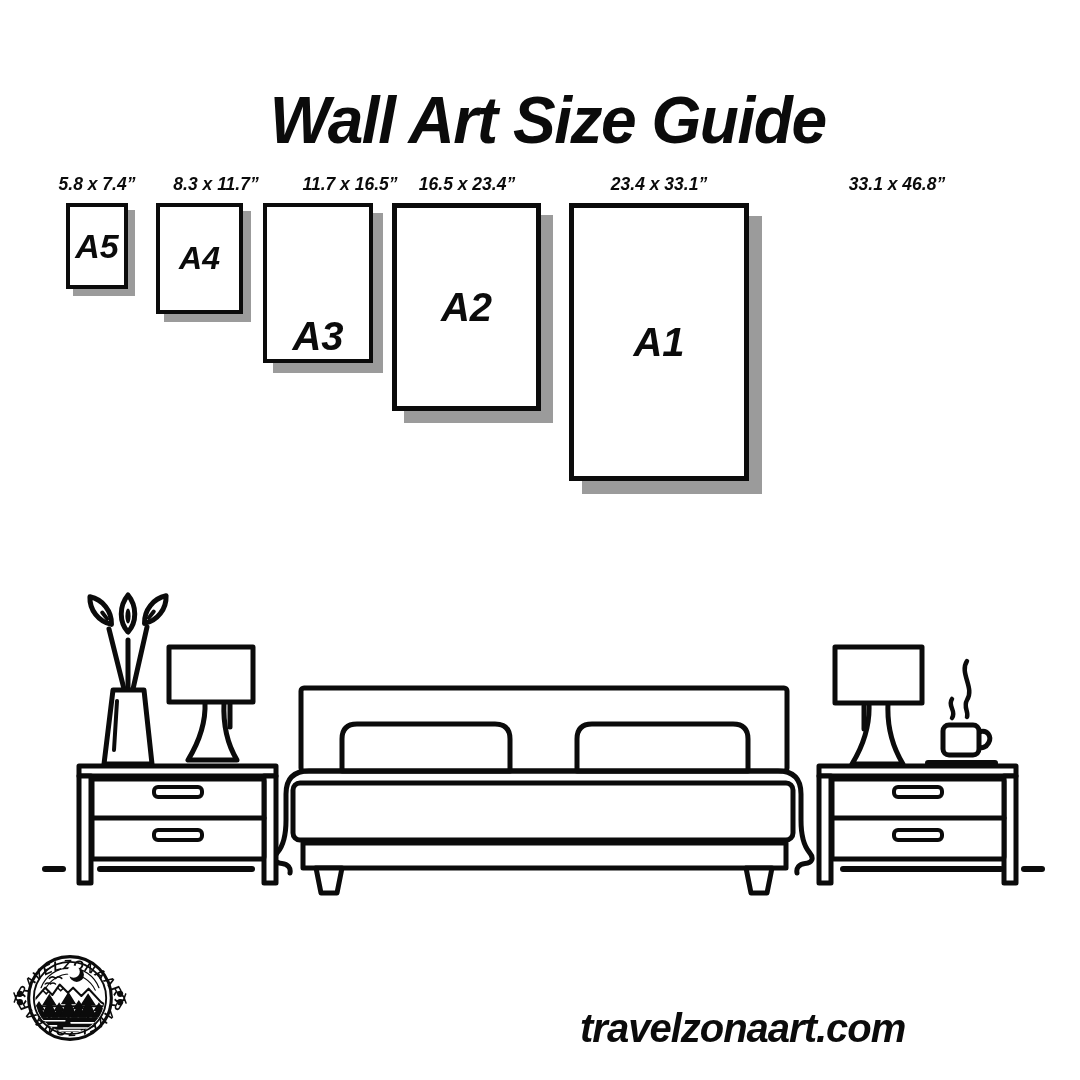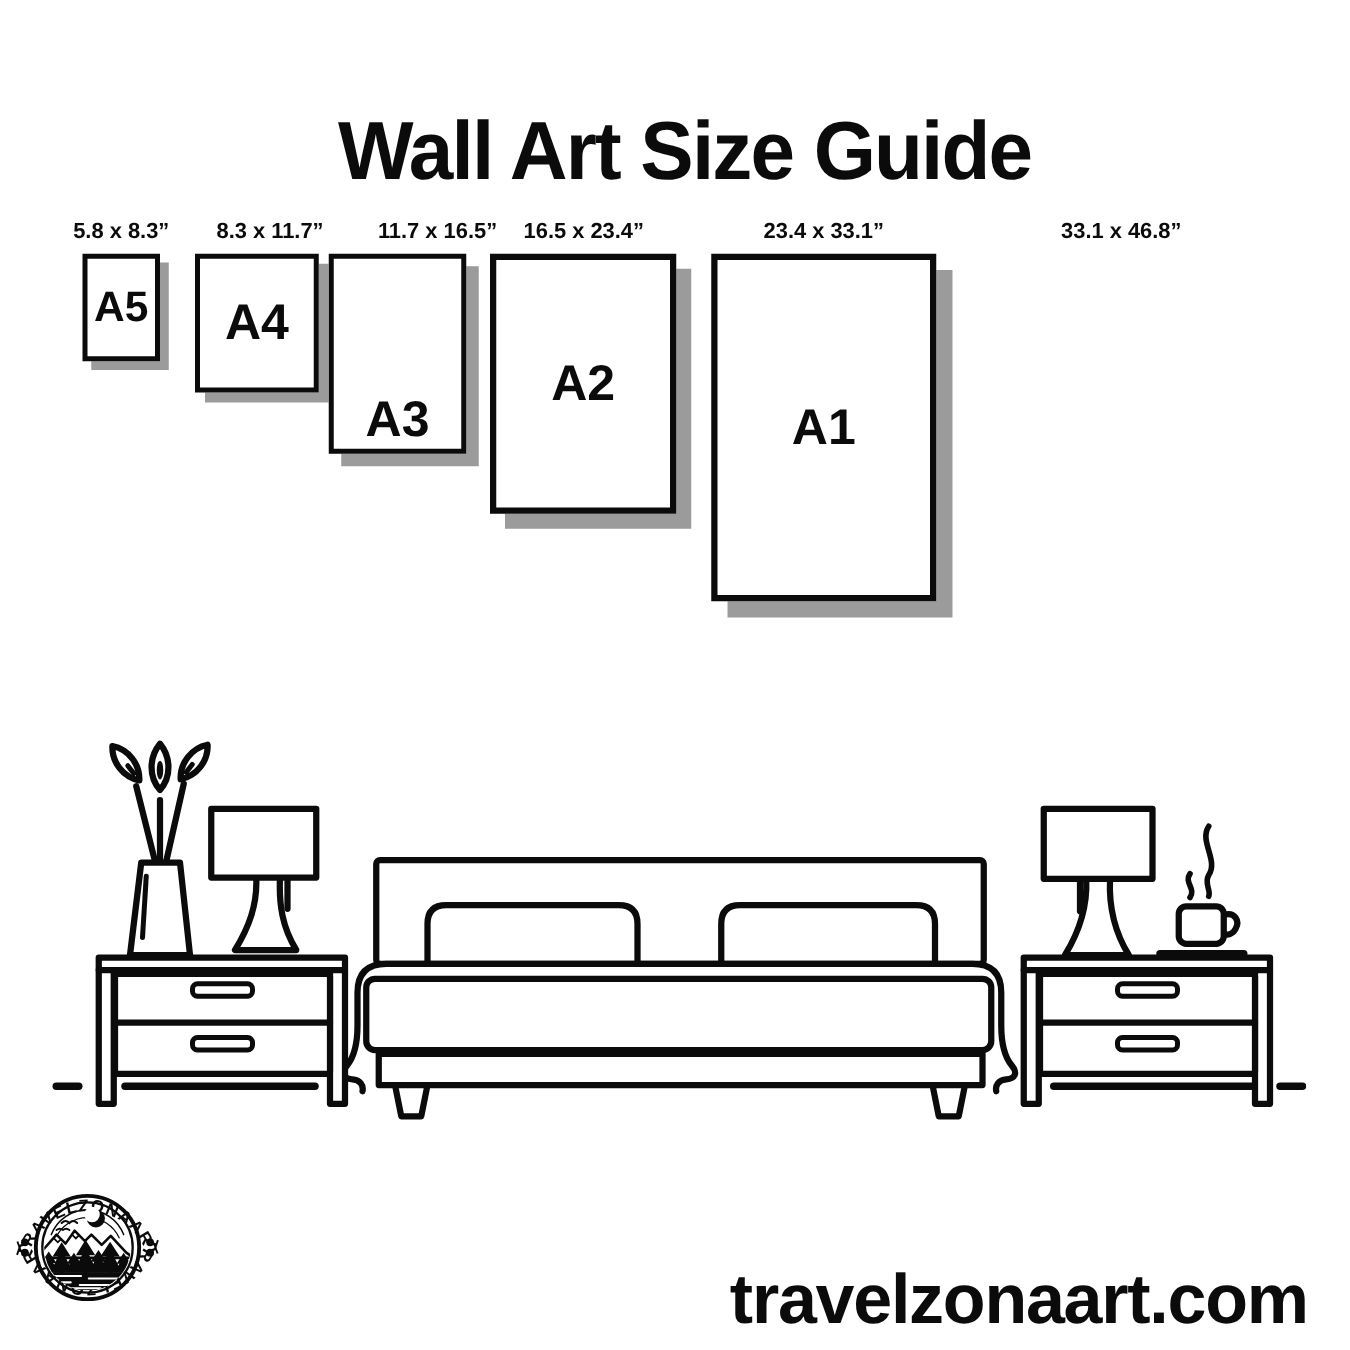--- a/index.html
+++ b/index.html
@@ -4,36 +4,36 @@
 <style>
   :root{
     --ink:#0b0b0b;
     --paper-shadow:#9b9b9b;
     --background:#ffffff;
   }
   html,body{margin:0;padding:0;background:#e8e8e8;}
   #canvas{
     position:relative;width:1080px;height:1080px;margin:0 auto;
     background:var(--background);color:var(--ink);
-    font-family:"Liberation Sans", sans-serif;overflow:hidden;
+    font-family:"Liberation Sans", sans-serif;overflow:hidden;font-style:italic;
   }
   
   .title{
     position:absolute;top:38px;left:0;width:1080px;text-align:center;
     font-size:66px;font-weight:700;letter-spacing:-1.5px;
     padding-left:16px;box-sizing:border-box;transform:scaleX(.97);
   }
   
   .paper{
     position:absolute;background:#fff;border:4px solid var(--ink);
     box-sizing:border-box;display:flex;align-items:center;justify-content:center;
     font-weight:700;
   }
   .p-a5{left:66px; top:203px;width:62px; height:86px; box-shadow:7px 7px 0 var(--paper-shadow); font-size:34px;}
-  .p-a4{left:156px;top:203px;width:99px; height:111px;box-shadow:8px 8px 0 var(--paper-shadow); font-size:40px;}
+  .p-a4{left:156px;top:203px;width:87px; height:111px;box-shadow:8px 8px 0 var(--paper-shadow); font-size:32px;}
   .p-a3{left:263px;top:203px;width:110px;height:160px;box-shadow:10px 10px 0 var(--paper-shadow);font-size:40px;align-items:flex-end;}
   .p-a2{left:392px;top:203px;width:149px;height:208px;border-width:5px;box-shadow:12px 12px 0 var(--paper-shadow);font-size:40px;justify-content:center;}
   .p-a1{left:569px;top:203px;width:180px;height:278px;border-width:5px;box-shadow:13px 13px 0 var(--paper-shadow);font-size:40px;}
   .p-a0{left:781px;top:203px;width:232px;height:363px;border-width:5px;box-shadow:16px 16px 0 var(--paper-shadow);font-size:40px;}
   .dim-label{
     position:absolute;top:174px;transform:translateX(-50%);
     font-size:17.5px;font-weight:700;white-space:nowrap;letter-spacing:0;
   }
   .l-a5{left:97px;} .l-a4{left:200px;margin-left:16px;} .l-a3{left:318px;margin-left:32px;}
   .l-a2{left:467px;} .l-a1{left:659px;} .l-a0{left:897px;}
@@ -47,32 +47,32 @@
   .scene .inkfill{fill:var(--ink);stroke:none;}
   
   .logo{position:absolute;left:8px;top:936px;width:124px;height:124px;}
   .logo .ring{fill:none;stroke:var(--ink);}
   .logo .inkfill{fill:var(--ink);stroke:none;}
   .logo .lineart{fill:#fff;stroke:var(--ink);stroke-width:2;stroke-linejoin:round;stroke-linecap:round;}
   .logo .strokeonly{fill:none;stroke:var(--ink);stroke-linecap:round;}
   .logo text{fill:var(--ink);font-family:"Liberation Sans", sans-serif;font-weight:700;}
   
   .website{
-    position:absolute;left:580px;top:1006px;width:470px;text-align:center;
-    font-size:56px;font-weight:700;letter-spacing:-1px;
+    position:absolute;left:580px;top:1006px;width:470px;
+    font-size:40px;font-weight:700;letter-spacing:-1px;
   }
 </style>
 </head>
 <body>
 
 <div id="canvas">
 
   <h1 class="title">Wall Art Size Guide</h1>
 
-  <div class="dim-label l-a5">5.8 x 8.3”</div>
+  <div class="dim-label l-a5">5.8 x 7.4”</div>
   <div class="dim-label l-a4">8.3 x 11.7”</div>
   <div class="dim-label l-a3">11.7 x 16.5”</div>
   <div class="dim-label l-a2">16.5 x 23.4”</div>
   <div class="dim-label l-a1">23.4 x 33.1”</div>
   <div class="dim-label l-a0">33.1 x 46.8”</div>
 
   <div class="paper p-a5">
     <span>A5</span>
   </div>
   <div class="paper p-a4">

